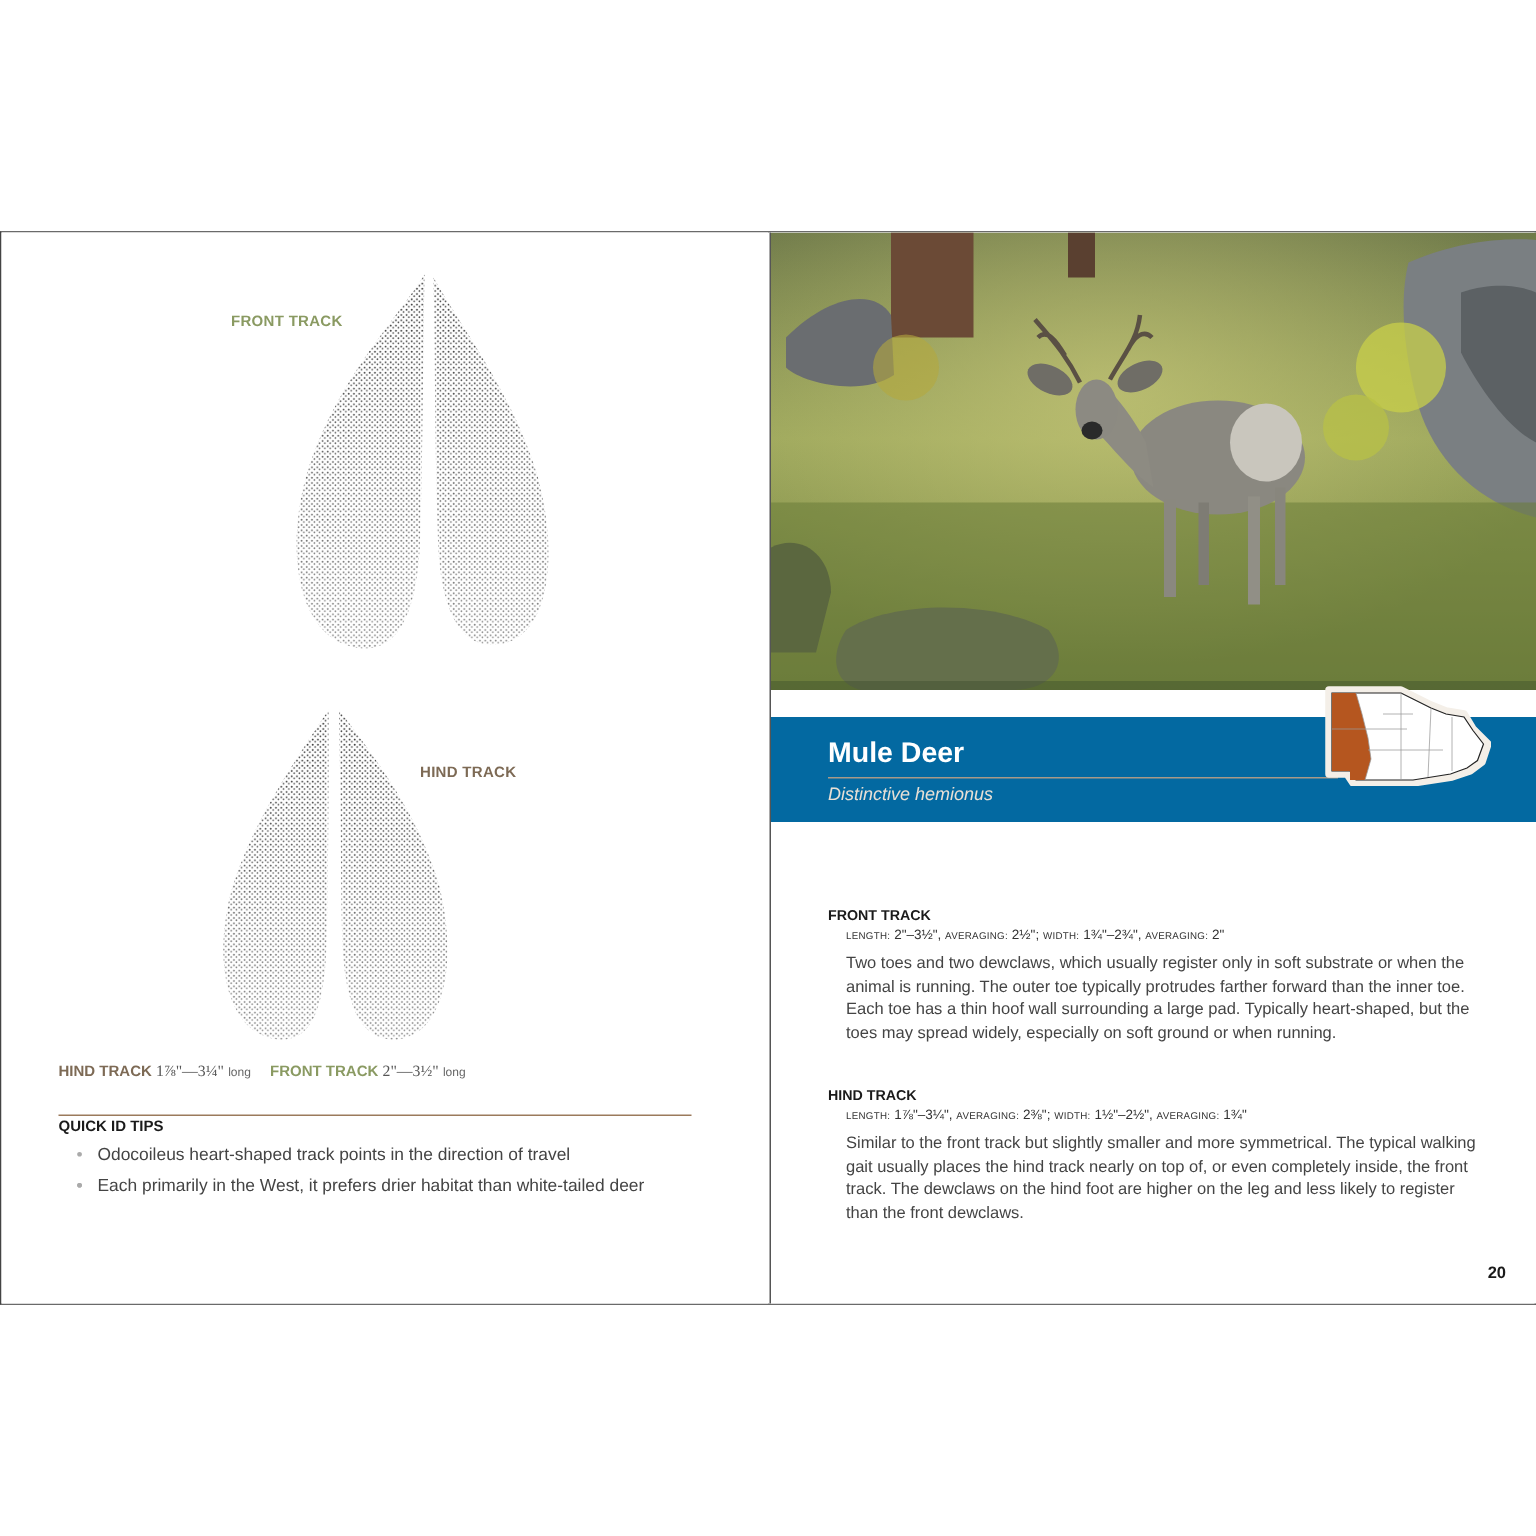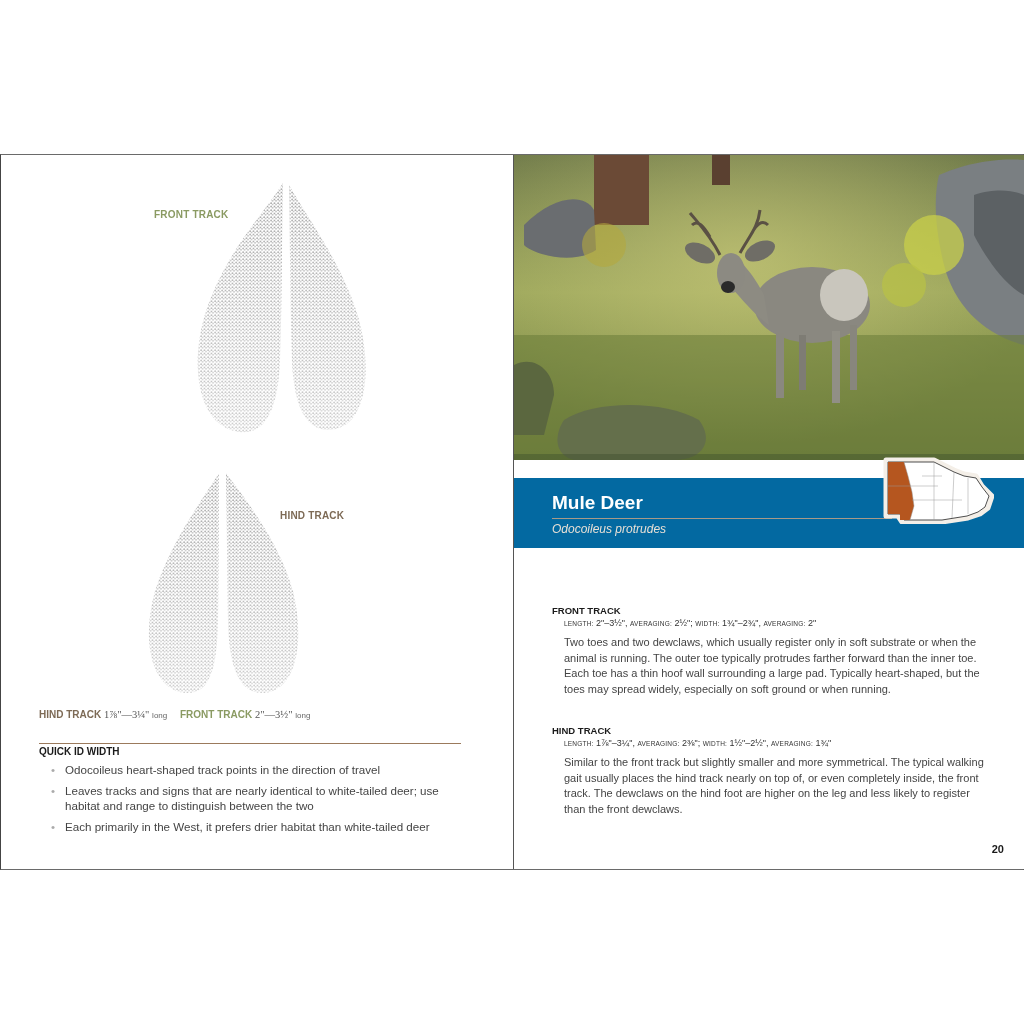--- a/index.html
+++ b/index.html
@@ -91,24 +91,24 @@
     <div class="size-line">
       <span class="hind">HIND TRACK</span>
       <span class="meas">1⅞"—3¼"</span>
       <span class="unit">long</span>
       <span class="front">FRONT TRACK</span>
       <span class="meas">2"—3½"</span>
       <span class="unit">long</span>
     </div>
 
     <div class="tips-rule"></div>
-    <div class="tips-title">QUICK ID WIDTH</div>
+    <div class="tips-title">QUICK ID TIPS</div>
     <ul class="tips-list">
       <li><span class="dot">•</span><span>Odocoileus heart-shaped track points in the direction of travel</span></li>
-      <li><span class="dot">•</span><span>Leaves tracks and signs that are nearly identical to white-tailed deer; use habitat and range to distinguish between the two</span></li>
+      <li><span class="dot">•</span></li>
       <li><span class="dot">•</span><span>Each primarily in the West, it prefers drier habitat than white-tailed deer</span></li>
     </ul>
   </div>
 
   <div class="page-right">
 
     <svg class="photo" viewBox="0 0 510 305" preserveAspectRatio="none">
       <defs>
         <linearGradient id="bg" x1="0" y1="0" x2="0" y2="1">
           <stop offset="0" stop-color="#6f7a4a"></stop>
@@ -152,21 +152,21 @@
       <ellipse cx="186" cy="98" rx="16" ry="9" fill="#6f6d66" transform="rotate(25 186 98)"></ellipse>
       <ellipse cx="246" cy="96" rx="16" ry="9" fill="#6f6d66" transform="rotate(-25 246 96)"></ellipse>
 
       <path d="M206,100 C196,80 186,70 176,58 M196,82 C190,72 184,64 178,70 M226,98 C236,80 244,72 246,55 M238,78 C242,70 248,64 254,70" stroke="#5a5044" stroke-width="3" fill="none"></path>
       <rect x="0" y="299" width="510" height="6" fill="#3a4a2a" opacity="0.4"></rect>
     </svg>
 
     <div class="banner">
       <div class="species-name">Mule Deer</div>
       <div class="banner-rule"></div>
-      <div class="sci-name">Odocoileus protrudes</div>
+      <div class="sci-name">Distinctive hemionus</div>
 
       <svg class="range-map" viewBox="0 0 112 68">
         <path d="M4,4 L52,4 L60,8 L72,14 L82,18 L94,20 L100,30 L110,40 L106,52 L98,58 L86,62 L60,66 L20,66 L16,60 L4,60 Z" fill="#ffffff" stroke="#f4efe8" stroke-width="5" stroke-linejoin="round"></path>
         <path d="M6,6 L52,6 L60,10 L72,16 L82,20 L94,22 L100,31 L107,40 L103,51 L96,56 L85,60 L60,64 L22,64 L18,58 L6,58 Z" fill="#ffffff" stroke="#222" stroke-width="0.8"></path>
         <path d="M6,6 L22,6 L26,20 L30,36 L32,50 L28,64 L18,64 L18,58 L6,58 Z" fill="#b5561f"></path>
         <path d="M22,6 L26,20 L30,36 L32,50 L28,64 M6,30 L56,30 M30,44 L80,44 M52,6 L52,64 M72,16 L70,62 M40,20 L60,20 M86,22 L86,58" stroke="#999" stroke-width="0.5" fill="none"></path>
       </svg>
     </div>
 
 

